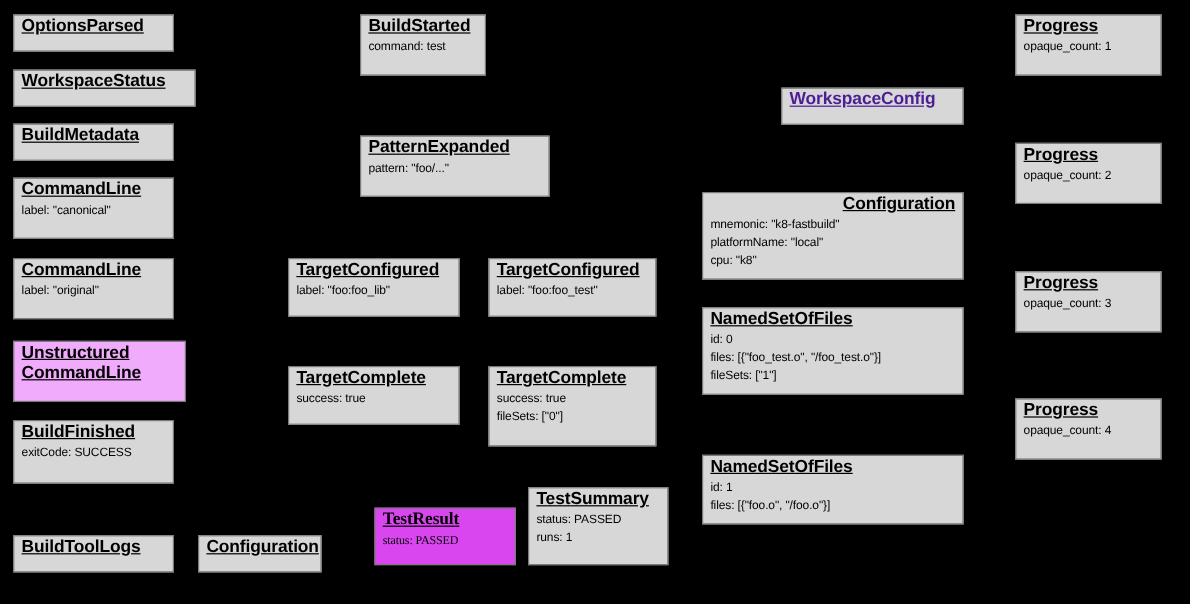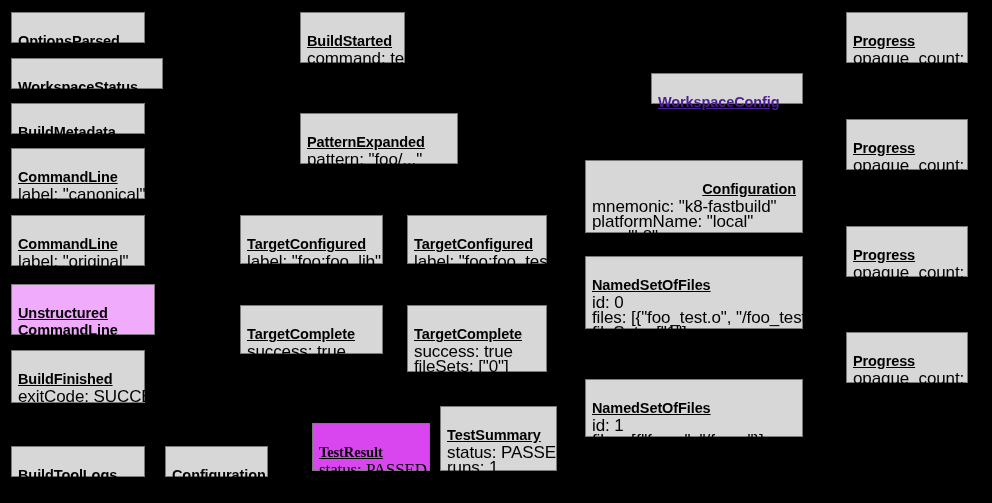--- a/index.html
+++ b/index.html
@@ -17,39 +17,39 @@
     background: #000000;
     overflow: hidden;
   }
   .node {
     position: absolute;
     box-sizing: border-box;
     background: #d7d7d7;
     border: 1px solid #7a7a7a;
     border-right-color: #6e6e6e;
     border-bottom-color: #6e6e6e;
-    padding: 20px 6px 5px 6px;
+    padding: 1px 6px 5px 6px;
     color: #000000;
   }
   .node-title {
     font-size: 14.5px;
     font-weight: bold;
     line-height: 17px;
     text-decoration: underline;
     white-space: nowrap;
     letter-spacing: -0.1px;
   }
   .node-title.wrap {
     white-space: normal;
   }
   .node-fields {
     margin-top: 1px;
   }
   .node-field {
-    font-size: 17px;
+    font-size: 10px;
     line-height: 15px;
     white-space: nowrap;
     letter-spacing: -0.1px;
   }
 </style>
 </head>
 <body>
 
 <div id="canvas" style="background: rgb(0, 0, 0);">
     <div class="node" style="left: 11px; top: 12px; width: 134px; height: 31px; background: rgb(215, 215, 215); border-color: rgb(122, 122, 122); color: rgb(0, 0, 0);">

